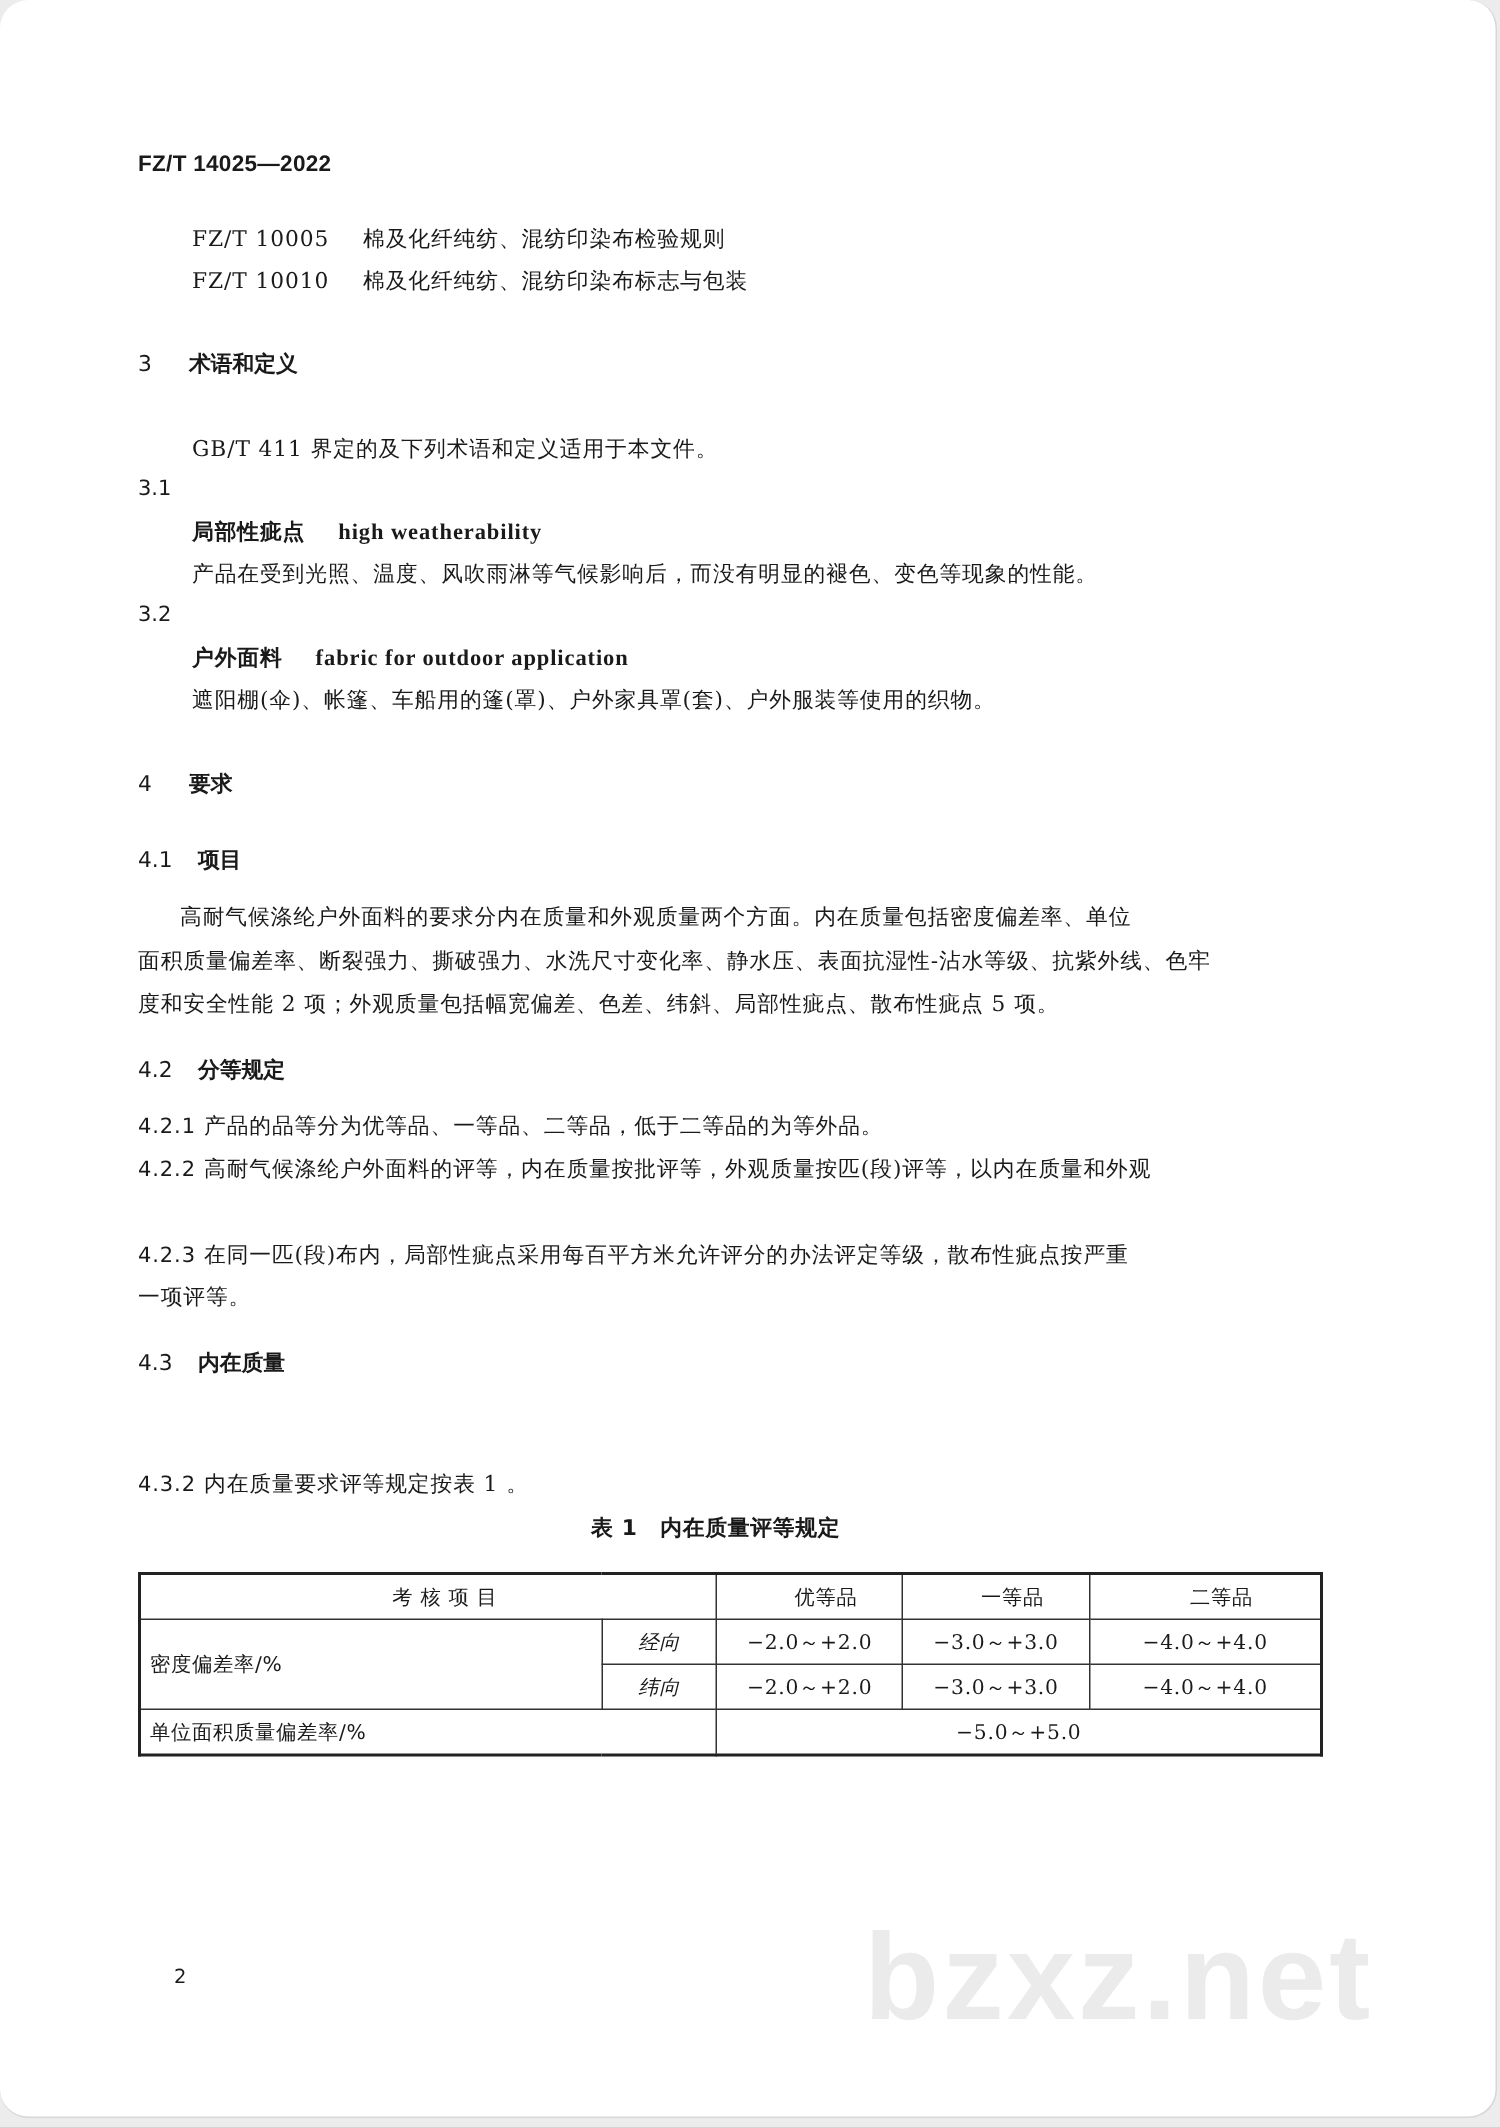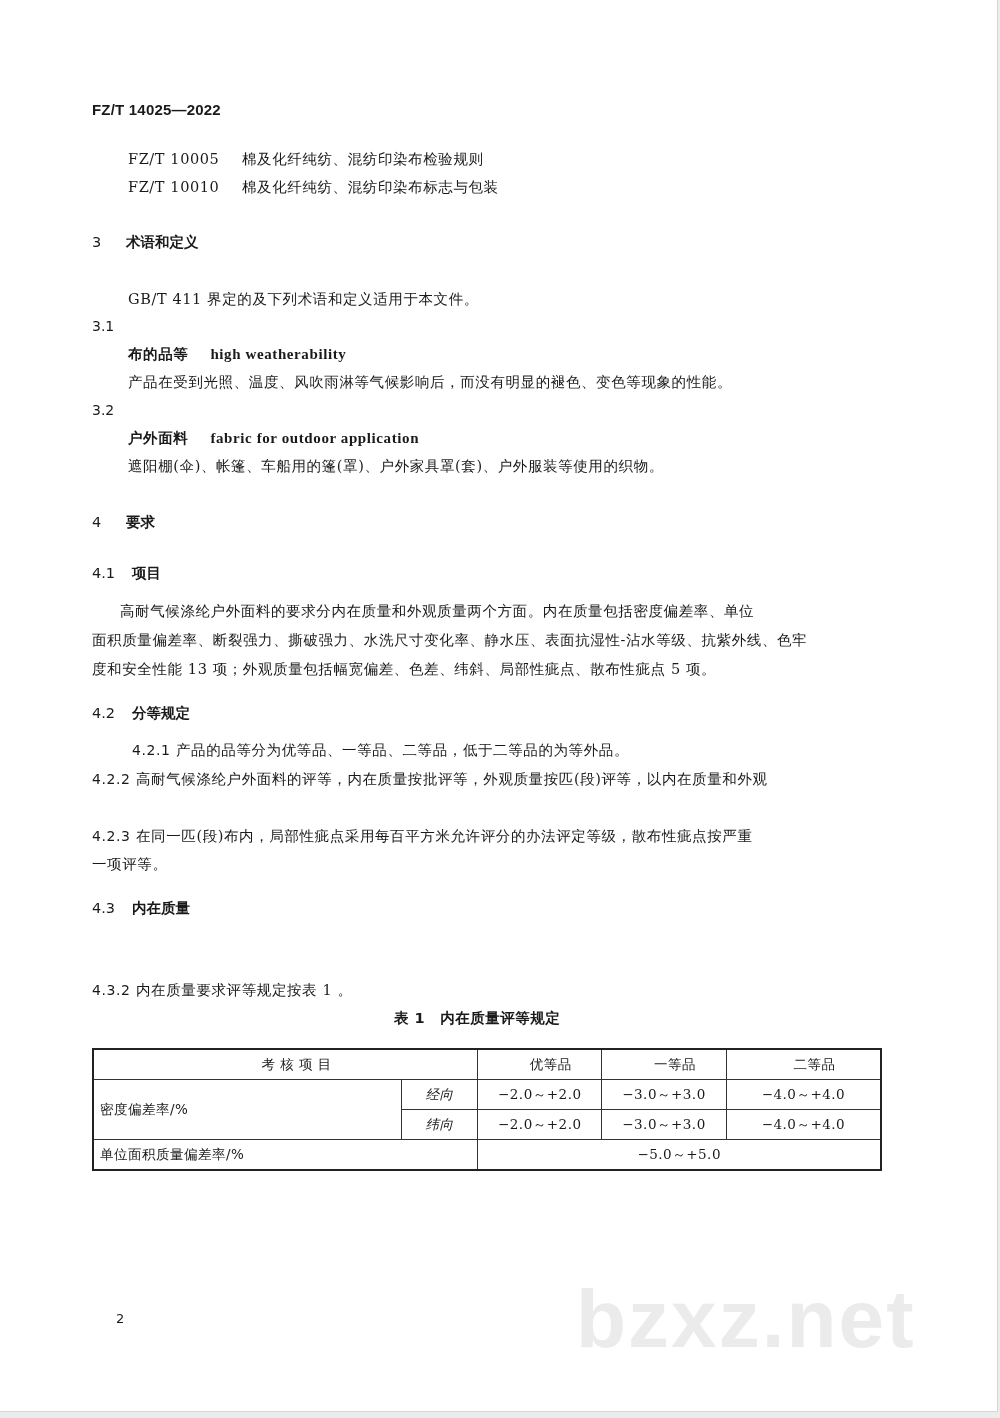--- a/index.html
+++ b/index.html
@@ -7,20 +7,21 @@
     width: 1000px; height: 1418px; position: relative; overflow: hidden;
     background: #ececec;
     font-family: "DejaVu Serif", "Liberation Serif", serif;
     color: #1a1a1a;
   }
   .page {
     position: absolute; left: 0; top: 0; width: 997px; height: 1411px;
     background: #ffffff;
     border-right: 1px solid #d6d6d6;
     border-bottom: 1px solid #d6d6d6;
+    border-radius: 19px;
   }
   .abs { position: absolute; white-space: nowrap; }
   .hdr { font-family: "Liberation Sans", "DejaVu Sans", sans-serif; font-weight: bold; font-size: 15px; letter-spacing: 0.2px; }
   .body { font-size: 14.5px; letter-spacing: 0.6px; }
   .heading { font-family: "DejaVu Sans", "Liberation Sans", sans-serif; font-weight: bold; font-size: 14.5px; }
   .heading .num { font-weight: normal; display: inline-block; width: 34px; }
   .clause-num { display: inline-block; font-family: "DejaVu Sans", sans-serif; font-size: 14px; }
   .term { font-weight: bold; }
   .term .en { font-family: "Liberation Serif", serif; font-weight: bold; margin-left: 22px; font-size: 15px; }
 
@@ -59,47 +60,47 @@
     <span style="display:inline-block;width:114px;">FZ/T 10010</span><span>棉及化纤纯纺、混纺印染布标志与包装</span>
   </div>
 
   <div class="abs heading" style="left:92px; top:233px;">
     <span class="num">3</span><span>术语和定义</span>
   </div>
   <div class="abs body" style="left:128px; top:290px;">GB/T 411 界定的及下列术语和定义适用于本文件。</div>
 
   <div class="abs clause-num" style="left:92px; top:318px;">3.1</div>
   <div class="abs body term" style="left:128px; top:345px;">
-    <span>布的品等</span><span class="en">high weatherability</span>
+    <span>局部性疵点</span><span class="en">high weatherability</span>
   </div>
   <div class="abs body" style="left:128px; top:373px;">产品在受到光照、温度、风吹雨淋等气候影响后，而没有明显的褪色、变色等现象的性能。</div>
 
   <div class="abs clause-num" style="left:92px; top:402px;">3.2</div>
   <div class="abs body term" style="left:128px; top:429px;">
     <span>户外面料</span><span class="en">fabric for outdoor application</span>
   </div>
   <div class="abs body" style="left:128px; top:457px;">遮阳棚(伞)、帐篷、车船用的篷(罩)、户外家具罩(套)、户外服装等使用的织物。</div>
 
   <div class="abs heading" style="left:92px; top:513px;">
     <span class="num">4</span><span>要求</span>
   </div>
 
   <div class="abs heading" style="left:92px; top:564px;">
     <span class="num" style="width:40px;">4.1</span><span>项目</span>
   </div>
   <div class="abs body" style="left:120px; top:602px;">高耐气候涤纶户外面料的要求分内在质量和外观质量两个方面。内在质量包括密度偏差率、单位</div>
   <div class="abs body" style="left:92px; top:631px;">面积质量偏差率、断裂强力、撕破强力、水洗尺寸变化率、静水压、表面抗湿性-沾水等级、抗紫外线、色牢</div>
-  <div class="abs body" style="left:92px; top:660px;">度和安全性能 13 项；外观质量包括幅宽偏差、色差、纬斜、局部性疵点、散布性疵点 5 项。</div>
+  <div class="abs body" style="left:92px; top:660px;">度和安全性能 2 项；外观质量包括幅宽偏差、色差、纬斜、局部性疵点、散布性疵点 5 项。</div>
 
   <div class="abs heading" style="left:92px; top:704px;">
     <span class="num" style="width:40px;">4.2</span><span>分等规定</span>
   </div>
 
   <div class="abs body" style="left:92px; top:741px;">
-    <span class="clause-num" style="width:44px;margin-left:40px;">4.2.1</span><span>产品的品等分为优等品、一等品、二等品，低于二等品的为等外品。</span>
+    <span class="clause-num" style="width:44px;">4.2.1</span><span>产品的品等分为优等品、一等品、二等品，低于二等品的为等外品。</span>
   </div>
   <div class="abs body" style="left:92px; top:770px;">
     <span class="clause-num" style="width:44px;">4.2.2</span><span>高耐气候涤纶户外面料的评等，内在质量按批评等，外观质量按匹(段)评等，以内在质量和外观</span>
   </div>
   <div class="abs body" style="left:92px; top:827px;">
     <span class="clause-num" style="width:44px;">4.2.3</span><span>在同一匹(段)布内，局部性疵点采用每百平方米允许评分的办法评定等级，散布性疵点按严重</span>
   </div>
   <div class="abs body" style="left:92px; top:855px;">一项评等。</div>
 
   <div class="abs heading" style="left:92px; top:899px;">

